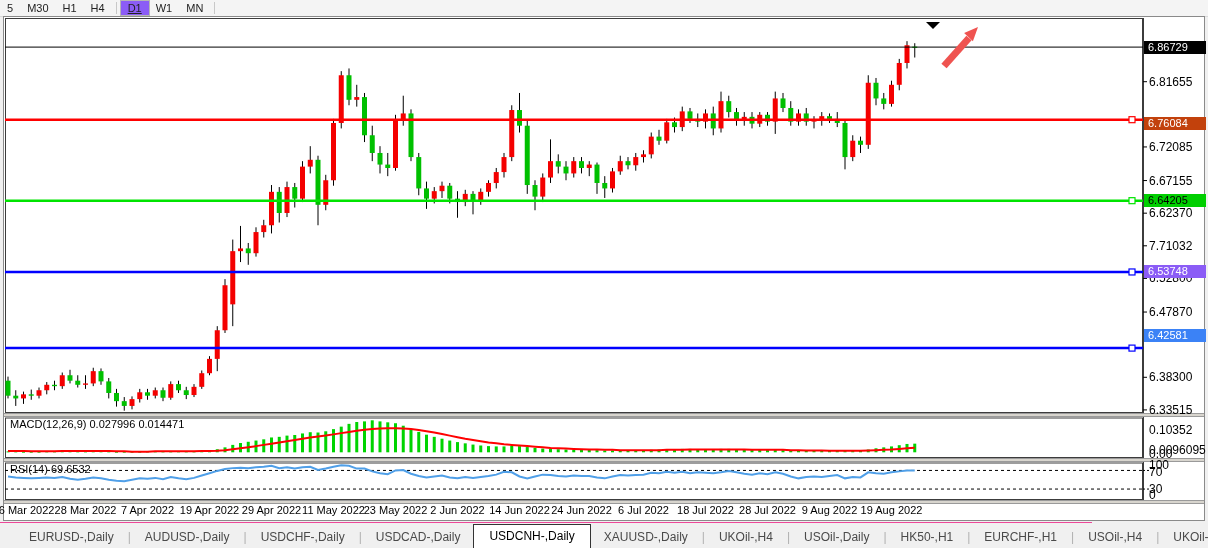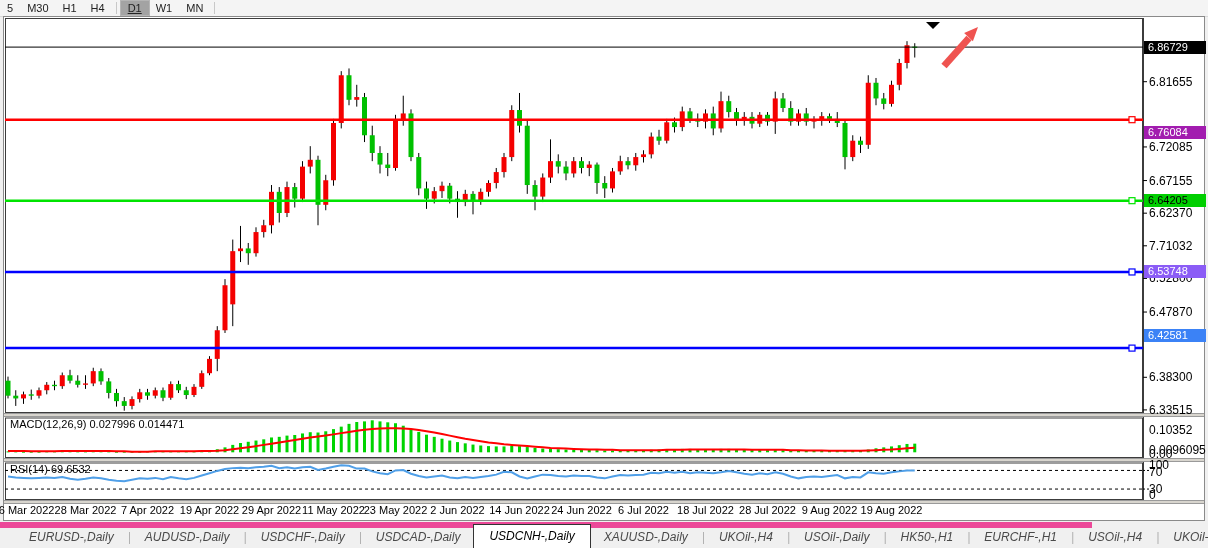--- a/index.html
+++ b/index.html
@@ -2,42 +2,42 @@
 <html><head>
 <meta charset="utf-8">
 <style>
   html,body{margin:0;padding:0;background:#f0f0f0;width:1208px;height:548px;overflow:hidden;
     font-family:"Liberation Sans","DejaVu Sans",sans-serif;}
   #root{position:relative;width:1208px;height:548px;background:#f0f0f0;}
   
   #toolbar{position:absolute;left:0;top:0;width:1208px;height:16px;background:#f4f4f4;
     border-bottom:1px solid #d9d9d9;display:flex;align-items:center;font-size:11px;color:#222;}
   .tfbtn{padding:0 7px;height:14px;line-height:14px;cursor:default;}
-  .tfbtn.active{background:#a3a3a3;outline:1px solid #b5b5b5;text-decoration:underline;}
+  .tfbtn.active{background:#8b5cf6;outline:1px solid #b5b5b5;text-decoration:underline;}
   .tbsep{width:1px;height:12px;background:#c8c8c8;margin:0 4px;}
   
   #chartwin{position:absolute;left:3px;top:16px;width:1202px;height:505px;background:#ffffff;
     border:1px solid #8a8a8a;box-sizing:border-box;}
   .splitter{position:absolute;left:4px;width:1200px;height:4px;background:#d8d5ce;
     border-top:1px solid #9a9a9a;border-bottom:1px solid #9a9a9a;box-sizing:border-box;z-index:3;}
   #gfx{position:absolute;left:0;top:0;z-index:2;}
   .lbl{position:absolute;z-index:4;white-space:nowrap;}
   #title{left:12px;top:22px;font-size:12px;color:#000;}
   #title .sym{margin-right:10px;}
   #title .dd{font-size:9px;margin-right:5px;}
   #macdlabel{left:10px;top:418px;font-size:11px;color:#000;}
   #rsilabel{left:10px;top:463px;font-size:11px;color:#000;}
   .ytick{position:absolute;left:1149px;font-size:12px;color:#000;z-index:4;}
   .ybox{position:absolute;left:1144px;width:58px;height:13px;font-size:11px;line-height:13px;
     padding-left:4px;z-index:5;}
   .dlabel{position:absolute;top:504px;font-size:11px;color:#000;transform:translateX(-50%);z-index:4;}
   
   #tabbar{position:absolute;left:0;top:522px;width:1092px;height:26px;background:#f0f0f0;
-    border-top:6px solid #ec4899;display:flex;align-items:flex-end;font-size:12px;color:#4a4a4a;
-    padding-left:16px;box-sizing:border-box;font-style:italic;}
+    border-top:1px solid #ec4899;display:flex;align-items:flex-end;font-size:12px;color:#4a4a4a;
+    padding-left:16px;box-sizing:border-box;}
   .tab{padding:3px 13px 4px 13px;cursor:default;}
   .tab.active{background:#ffffff;border:1px solid #333;border-bottom:none;color:#000;
     padding:4px 15px 5px 15px;}
   .tabsep{color:#b0b0b0;padding:0 1px 4px 1px;}
 </style>
 </head>
 <body>
 
 <div id="root">
   <div id="toolbar">
@@ -474,21 +474,21 @@
 <div class="ytick" style="top:74.7px">6.81655</div>
     <div class="ytick" style="top:139.94825999999995px">6.72085</div>
     <div class="ytick" style="top:173.56100000000032px">6.67155</div>
     <div class="ytick" style="top:206.18512999999996px">6.62370</div>
     <div class="ytick" style="top:238.80926000000022px">7.71032</div>
     <div class="ytick" style="top:271.4333900000005px">6.52800</div>
     <div class="ytick" style="top:305.0461300000003px">6.47870</div>
     <div class="ytick" style="top:370.2943900000002px">6.38300</div>
     <div class="ytick" style="top:402.91852000000046px">6.33515</div>
     <div class="ybox" style="top:40.60546800000046px;background:#000000;color:#ffffff">6.86729</div>
-    <div class="ybox" style="top:126px;background:#a21caf;color:#ffffff">6.76084</div>
+    <div class="ybox" style="top:117px;background:#c2410c;color:#ffffff">6.76084</div>
     <div class="ybox" style="top:194.17410000000007px;background:#00cf00;color:#000000">6.64205</div>
     <div class="ybox" style="top:265.46992599999993px;background:#8b5cf6;color:#ffffff">6.53748</div>
     <div class="ybox" style="top:329px;background:#3b82f6;color:#ffffff">6.42581</div>
     <div class="ytick" style="top:423px">0.10352</div>
     <div class="ytick" style="top:443px">0.0096095</div>
     <div class="ytick" style="top:446.5px">0.00</div>
     <div class="ytick" style="top:458px">100</div>
     <div class="ytick" style="top:464.5px">70</div>
     <div class="ytick" style="top:482px">30</div>
     <div class="ytick" style="top:488px">0</div>

